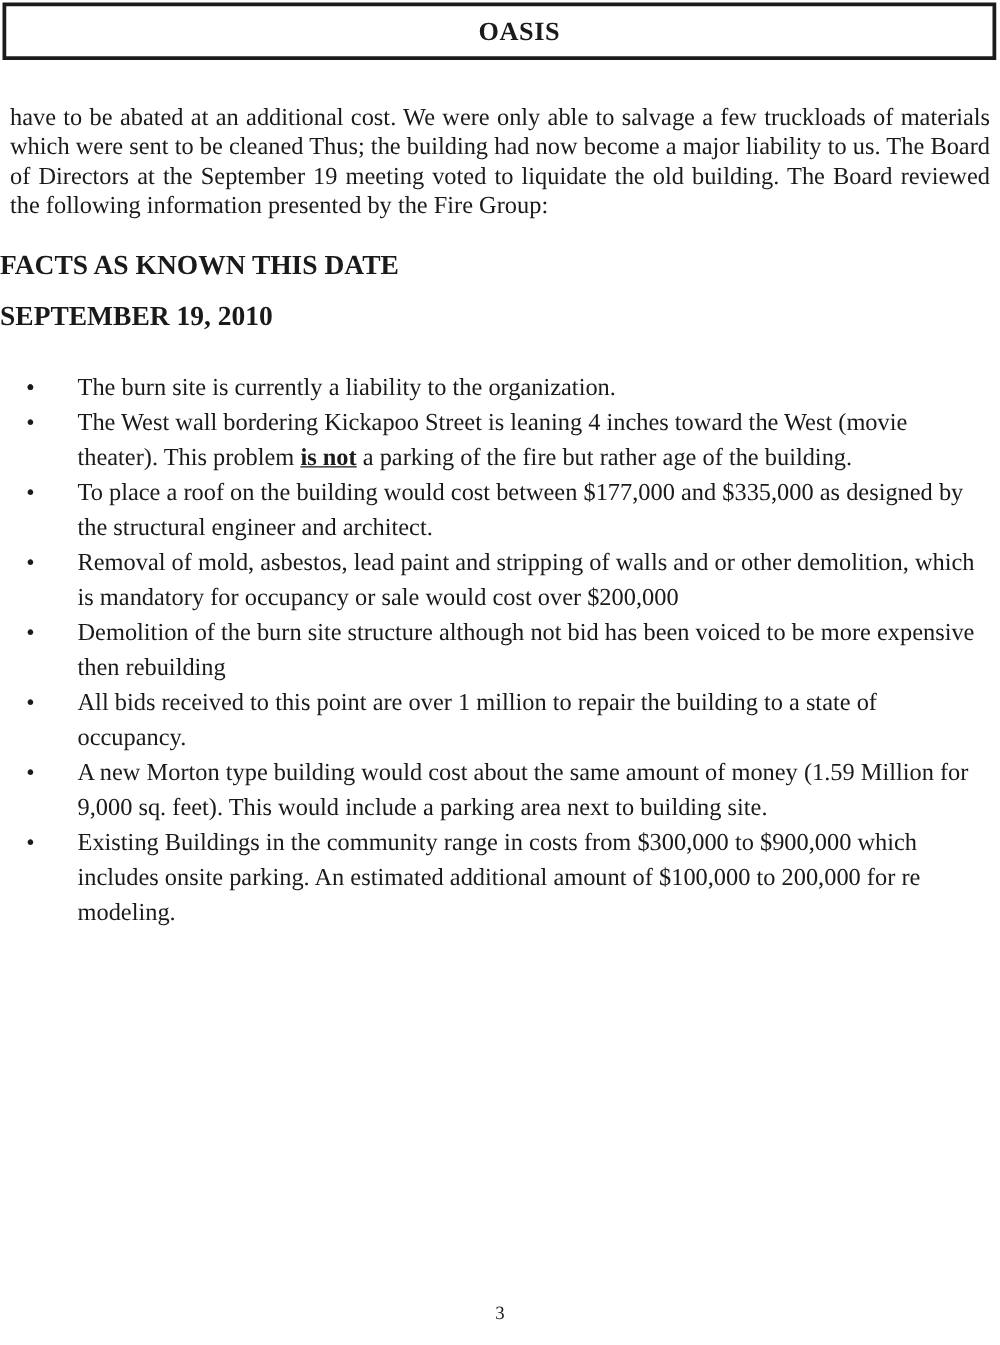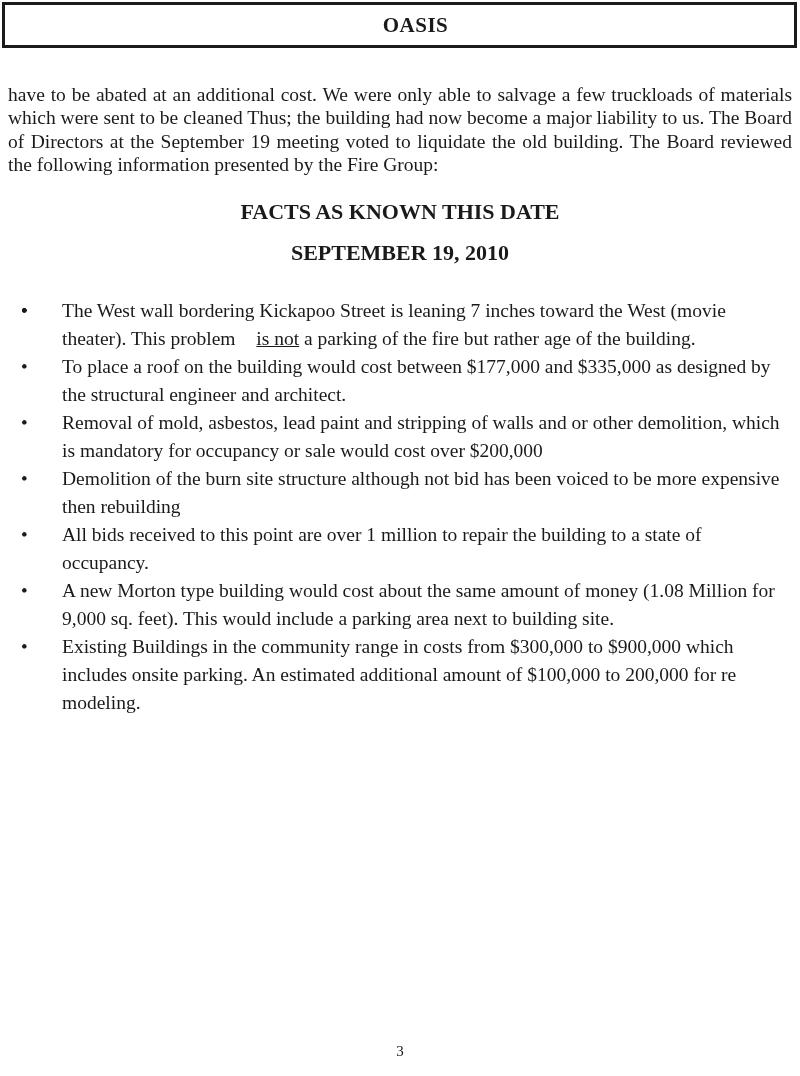--- a/index.html
+++ b/index.html
@@ -40,21 +40,20 @@
     right: 8px;
     font-size: 19.5px;
     line-height: 23.6px;
     text-align: justify;
   }
   .headings {
     position: absolute;
     top: 199px;
     left: 0;
     right: 0;
-    text-align: center;
   }
   .section-title {
     font-size: 22px;
     font-weight: bold;
     margin: 0 0 15px 0;
   }
   .section-date {
     font-size: 22px;
     font-weight: bold;
     margin: 0;
@@ -71,23 +70,22 @@
     position: relative;
     padding-left: 54px;
   }
   .dot {
     position: absolute;
     left: 13px;
     top: 0;
     font-size: 19px;
   }
   .emph {
-    font-weight: normal;
+    font-weight: bold;
     text-decoration: underline;
-    margin-left: 16px;
   }
   .footer {
     position: absolute;
     top: 1043px;
     left: 0;
     right: 0;
     text-align: center;
     font-size: 15px;
   }
 </style>
@@ -108,25 +106,26 @@
   </div>
 
   <div class="facts-list">
 
     <div class="li">
       <span class="dot">•</span>
     </div>
 
     <div class="li">
       <span class="dot">•</span>
+      <span>The burn site is currently a liability to the organization.</span>
     </div>
 
     <div class="li">
       <span class="dot">•</span>
-      <span><span>The West wall bordering Kickapoo Street is leaning 7 inches toward the West (movie theater). This problem </span><span class="emph">is not</span><span> a parking of the fire but rather age of the building.</span></span>
+      <span><span>The West wall bordering Kickapoo Street is leaning 4 inches toward the West (movie theater). This problem </span><span class="emph">is not</span><span> a parking of the fire but rather age of the building.</span></span>
     </div>
 
     <div class="li">
       <span class="dot">•</span>
       <span>To place a roof on the building would cost between $177,000 and $335,000 as designed by the structural engineer and architect.</span>
     </div>
 
     <div class="li">
       <span class="dot">•</span>
       <span>Removal of mold, asbestos, lead paint and stripping of walls and or other demolition, which is mandatory for occupancy or sale would cost over $200,000</span>
@@ -137,21 +136,21 @@
       <span>Demolition of the burn site structure although not bid has been voiced to be more expensive then rebuilding</span>
     </div>
 
     <div class="li">
       <span class="dot">•</span>
       <span>All bids received to this point are over 1 million to repair the building to a state of occupancy.</span>
     </div>
 
     <div class="li">
       <span class="dot">•</span>
-      <span>A new Morton type building would cost about the same amount of money (1.08 Million for 9,000 sq. feet). This would include a parking area next to building site.</span>
+      <span>A new Morton type building would cost about the same amount of money (1.59 Million for 9,000 sq. feet). This would include a parking area next to building site.</span>
     </div>
 
     <div class="li">
       <span class="dot">•</span>
       <span>Existing Buildings in the community range in costs from $300,000 to $900,000 which includes onsite parking.  An estimated additional amount of $100,000 to 200,000 for re modeling.</span>
     </div>
 
   </div>
 
   <div class="footer">3</div>

